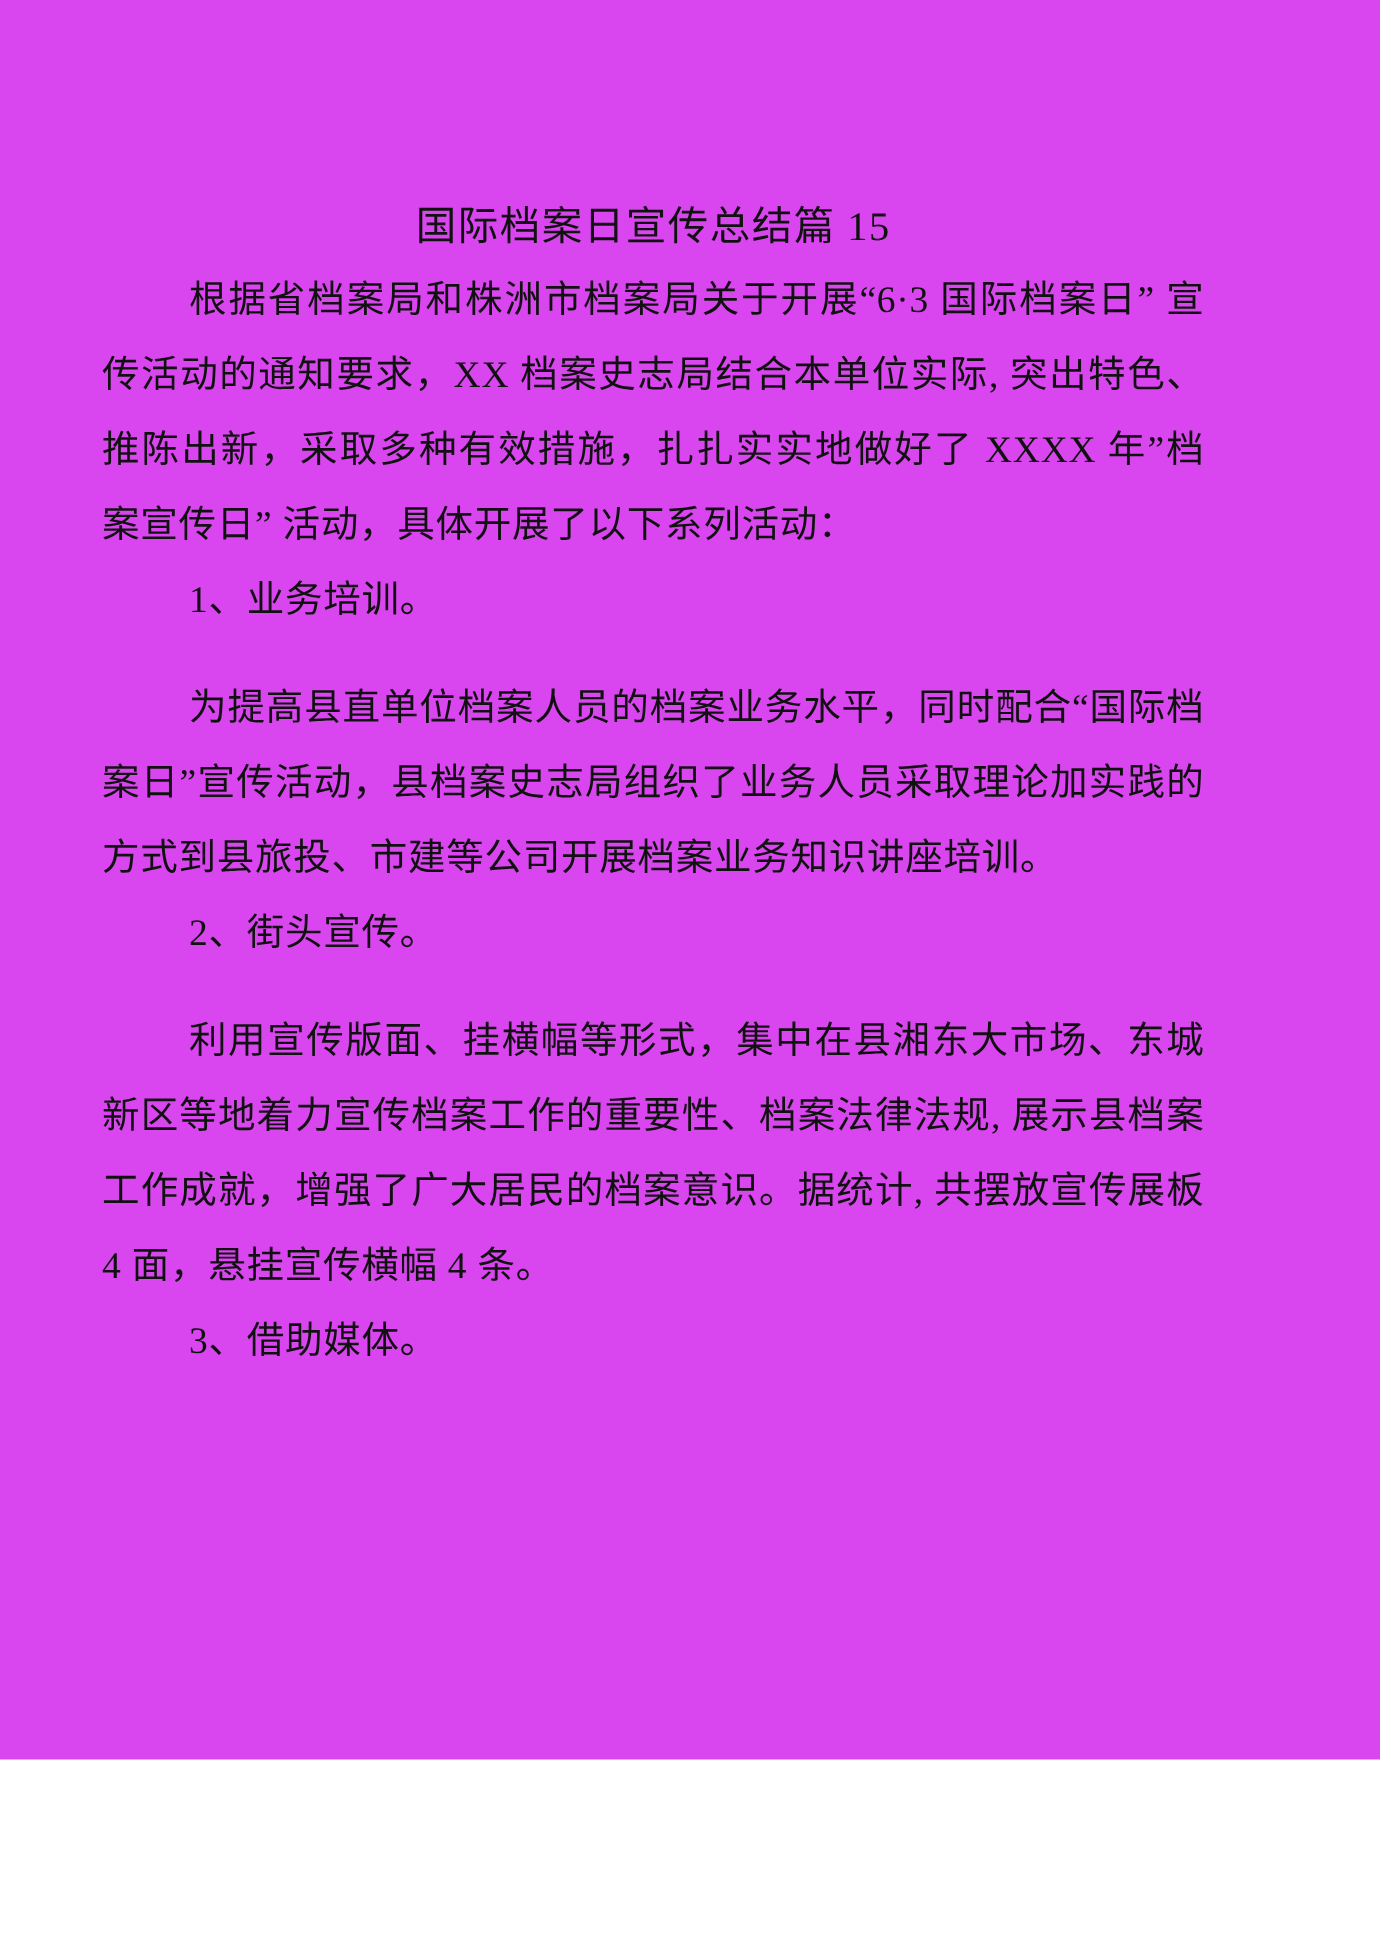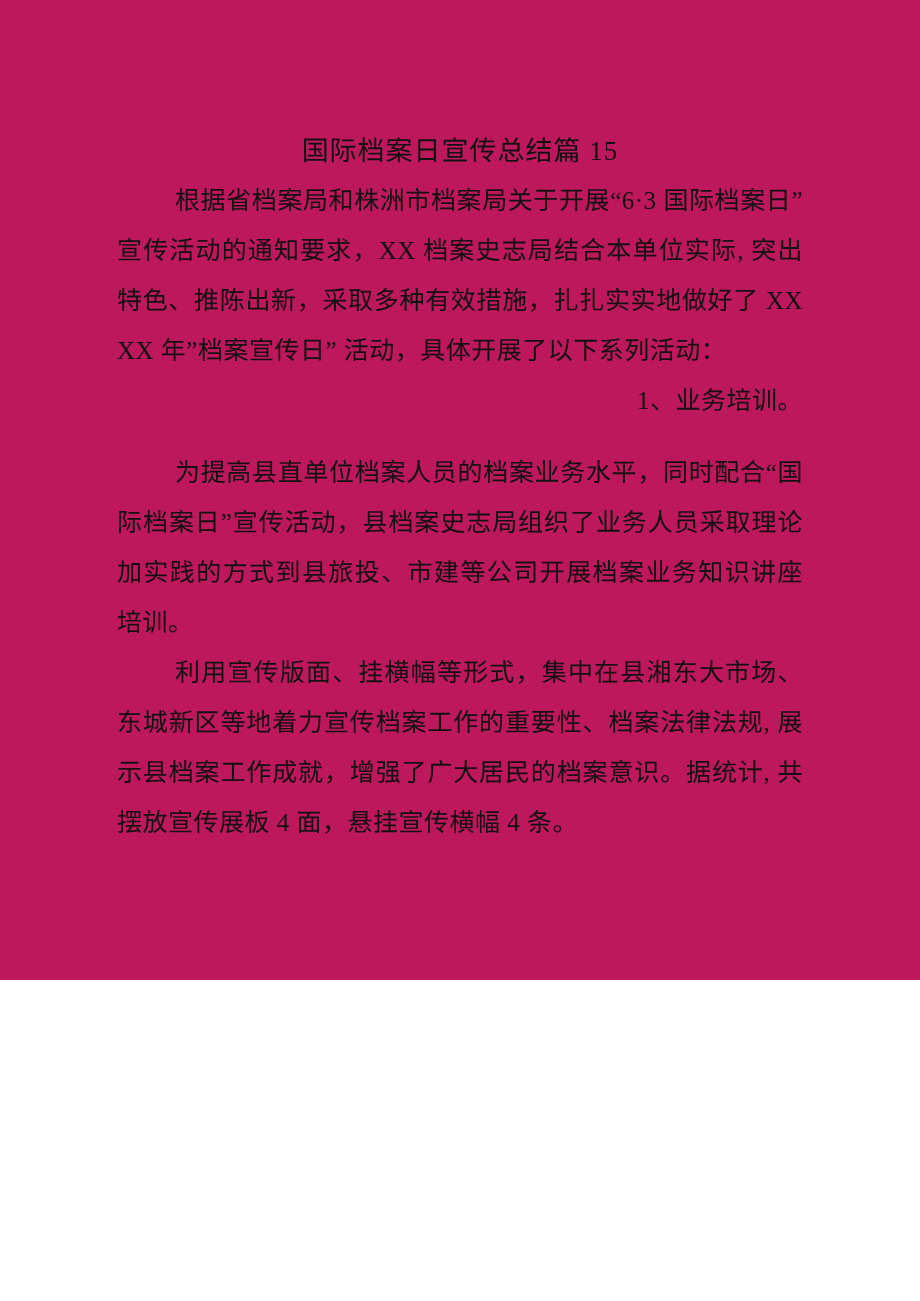--- a/index.html
+++ b/index.html
@@ -11,23 +11,23 @@
   body {
     width: 920px;
     height: 1301px;
     overflow: hidden;
     font-family: "Liberation Serif", "DejaVu Serif", serif;
     color: #111111;
   }
   .page {
     box-sizing: border-box;
     width: 920px;
-    height: 980px;
-    padding: 126px 117px 0 117px;
-    background: #be185d;
+    height: 1173px;
+    padding: 126px 117px 0 68px;
+    background: #d946ef;
   }
   .doc-title {
     margin: 0;
     font-size: 27px;
     font-weight: 400;
     line-height: 50px;
     text-align: center;
     letter-spacing: 1px;
     white-space: nowrap;
   }
@@ -39,33 +39,35 @@
     text-align: justify;
     text-align-last: left;
     letter-spacing: 0.5px;
     word-break: break-all;
   }
   .heading {
     margin: 0 0 22px 0;
     font-size: 25px;
     line-height: 50px;
     text-indent: 58px;
-    text-align: right;
+    text-align: left;
     letter-spacing: 0.5px;
   }
 </style>
 </head>
 <body>
 
 <div class="page">
   <h1 class="doc-title">国际档案日宣传总结篇 15</h1>
 
   <p class="para">根据省档案局和株洲市档案局关于开展“6·3 国际档案日” 宣传活动的通知要求，XX 档案史志局结合本单位实际, 突出特色、推陈出新，采取多种有效措施，扎扎实实地做好了 XXXX 年”档案宣传日” 活动，具体开展了以下系列活动：</p>
 
   <p class="heading">1、业务培训。</p>
 
   <p class="para">为提高县直单位档案人员的档案业务水平，同时配合“国际档案日”宣传活动，县档案史志局组织了业务人员采取理论加实践的方式到县旅投、市建等公司开展档案业务知识讲座培训。</p>
 
+  <p class="heading">2、街头宣传。</p>
 
   <p class="para">利用宣传版面、挂横幅等形式，集中在县湘东大市场、东城新区等地着力宣传档案工作的重要性、档案法律法规, 展示县档案工作成就，增强了广大居民的档案意识。据统计, 共摆放宣传展板 4 面，悬挂宣传横幅 4 条。</p>
 
+  <p class="heading">3、借助媒体。</p>
 
 </div>
 
 </body></html>

